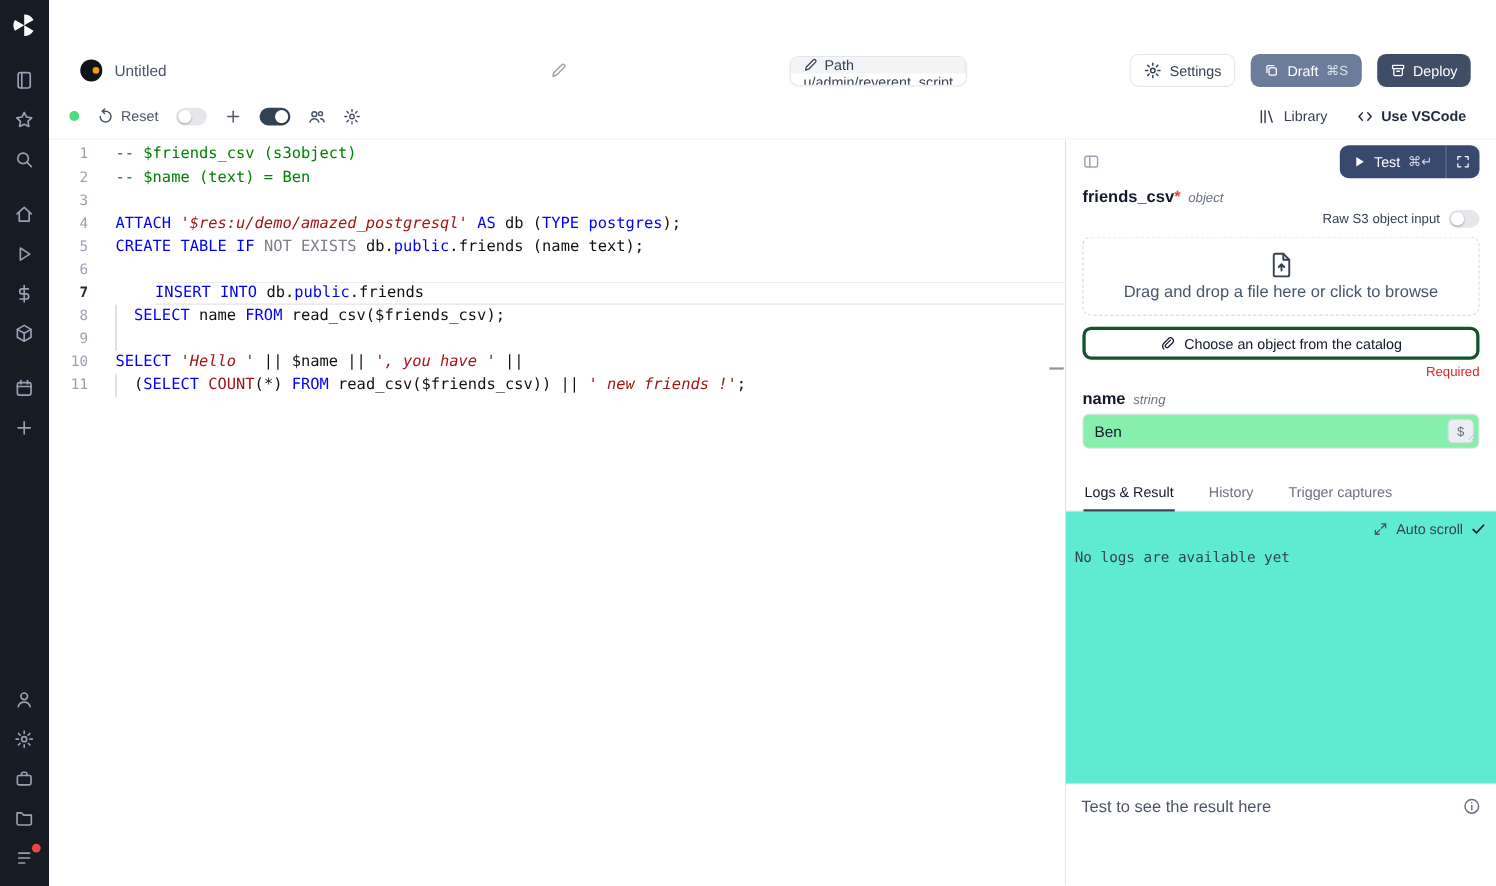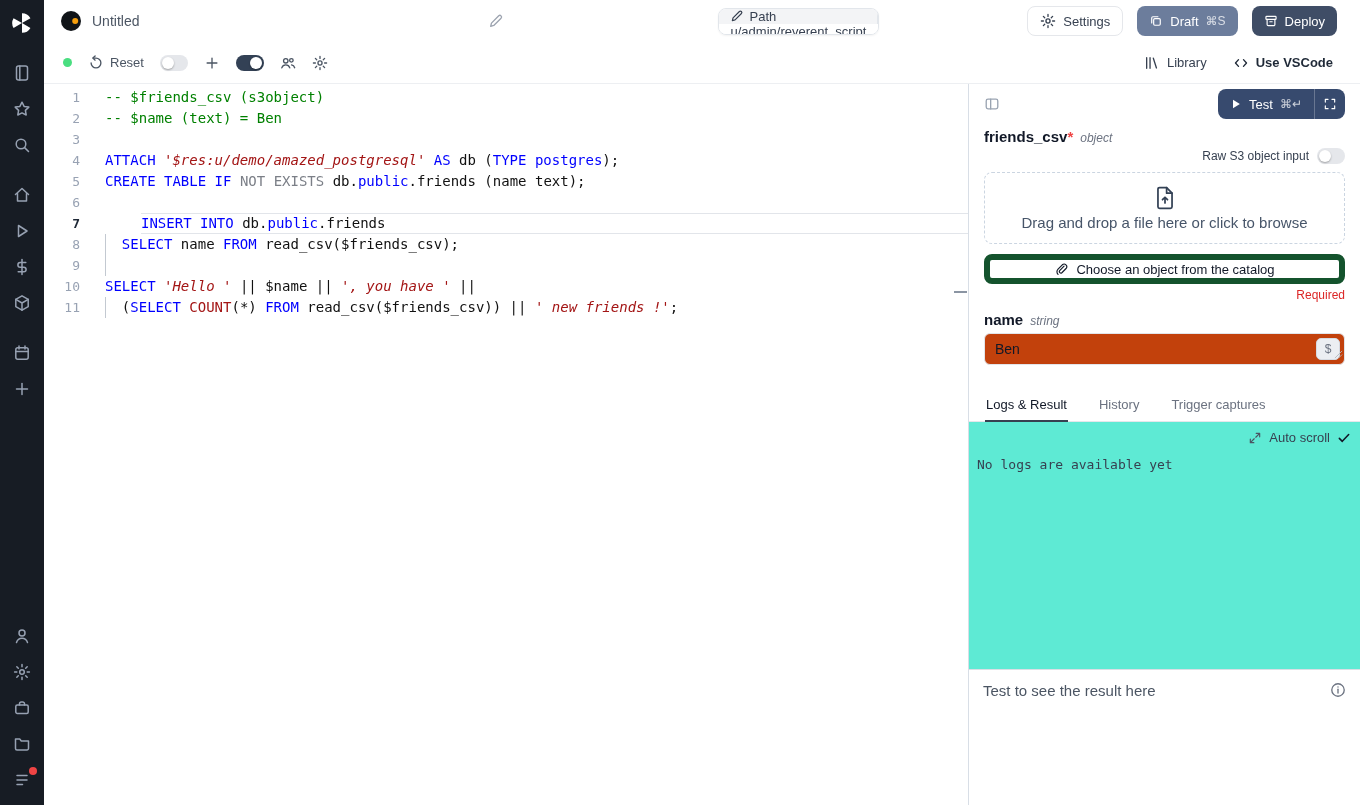--- a/index.html
+++ b/index.html
@@ -19,21 +19,21 @@
   .badge-dot { position:absolute; top:-2px; right:-4px; width:8px; height:8px;
     border-radius:50%; background:#ef4444; }
 
   svg.ic, .side-icon svg { width:18px; height:18px; fill:none; stroke:currentColor;
     stroke-width:1.5; stroke-linecap:round; stroke-linejoin:round; display:block; }
   svg.s14 { width:14px; height:14px; } svg.s16 { width:16px; height:16px; }
 
   
   .main { margin-left:44px; height:805px; display:flex; flex-direction:column; }
 
-  .topbar { height:42px; display:flex; align-items:center; padding:0 23px 0 16px; flex:none; }
+  .topbar { height:42px; display:flex; align-items:center; padding:0 23px 0 28px; flex:none;margin-top:43px; }
   .lang-logo { width:22px; height:22px; flex:none; }
   .title-wrap { display:flex; align-items:center; justify-content:space-between;
     width:412px; margin-left:10px; }
   .title { font-size:14px; color:#4b5563; }
   .pencil-btn { color:#9ca3af; cursor:pointer; display:flex; }
 
   .path-group { margin-left:auto; display:flex; align-items:stretch; height:27px;
     border:1px solid #e2e6eb; border-radius:8px; overflow:hidden;
     box-shadow:0 1px 2px rgba(0,0,0,.05); cursor:pointer;flex-direction:column; }
   .path-label { display:flex; gap:6px; align-items:center; background:#f3f4f6;
@@ -95,26 +95,26 @@
   .arg-name { font-size:15px; font-weight:bold; color:#111827; }
   .arg-req { color:#ef4444; font-weight:bold; }
   .arg-type { font-size:12px; color:#6b7280; font-style:italic; }
   .raw-row { display:flex; justify-content:flex-end; align-items:center; gap:8px;
     margin:3px 0 8px; font-size:12px; color:#374151; }
   .dropzone { border:1.5px dashed #cbd5e1; border-radius:8px; height:72px; display:flex;
     flex-direction:column; align-items:center; justify-content:center; gap:3px;
     color:#475569; font-size:15px; cursor:pointer; }
   .dropzone svg { width:26px; height:26px; fill:none; stroke:#334155; stroke-width:1.6;
     stroke-linecap:round; stroke-linejoin:round; }
-  .catalog-btn { margin-top:10px; width:100%; height:30px; border:6px solid #14532d;
+  .catalog-btn { margin-top:10px; width:100%; height:30px; border:3px solid #14532d;
     background:#fff; border-radius:8px; display:flex; align-items:center; justify-content:center;
     gap:8px; font-size:13px; color:#111827; cursor:pointer; }
   .required-text { text-align:right; color:var(--required,#dc2626); font-size:12px; margin-top:4px; }
   .name-input-row { position:relative; margin-top:5px; }
-  .name-input { width:100%; height:32px; background:#c2410c; border:1px solid #e2e5ea;
+  .name-input { width:100%; height:32px; background:#86efac; border:1px solid #e2e5ea;
     border-radius:6px; padding:0 40px 0 10px; font-size:14px; color:#111827;
     font-family:"Liberation Sans", sans-serif; }
   .dollar-badge { position:absolute; right:5px; top:5px; width:24px; height:22px;
     background:#eceef2; border:1px solid #d6dae1; border-radius:5px; display:flex;
     align-items:center; justify-content:center; font-size:12px; color:#6b7280; cursor:pointer; }
   .grip { position:absolute; right:2px; bottom:2px; pointer-events:none; }
 
   .tabs { display:flex; gap:30px; margin-top:23px; padding:0 16px;
     border-bottom:1px solid #e5e7eb; flex:none; }
   .tab { font-size:13px; color:#6b7280; padding:9px 1px; cursor:pointer; position:relative; white-space:nowrap; }

